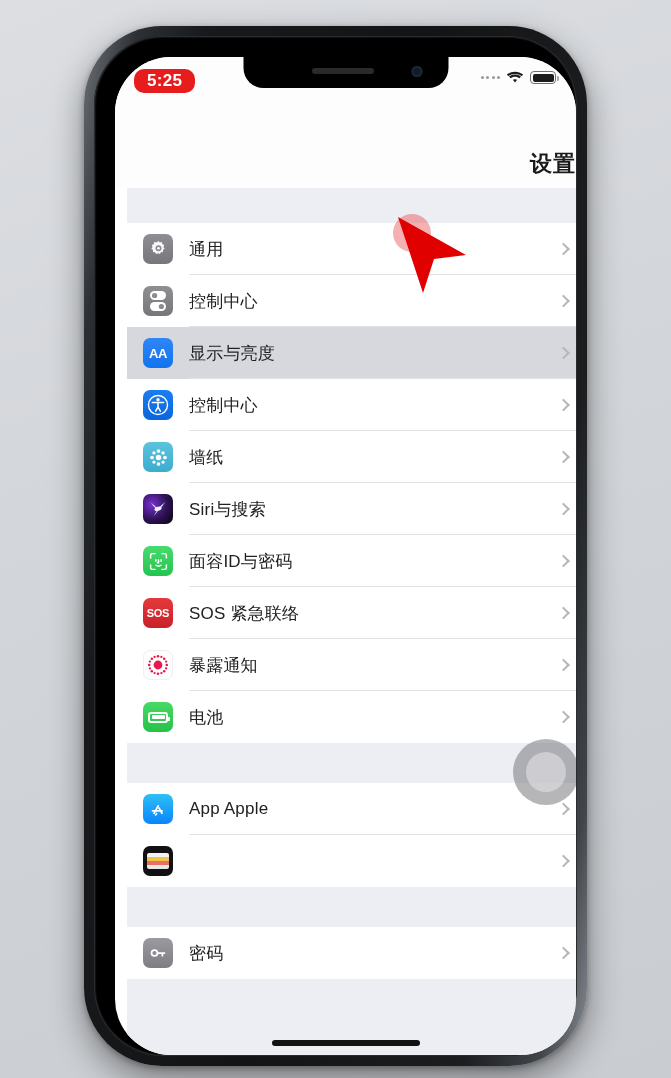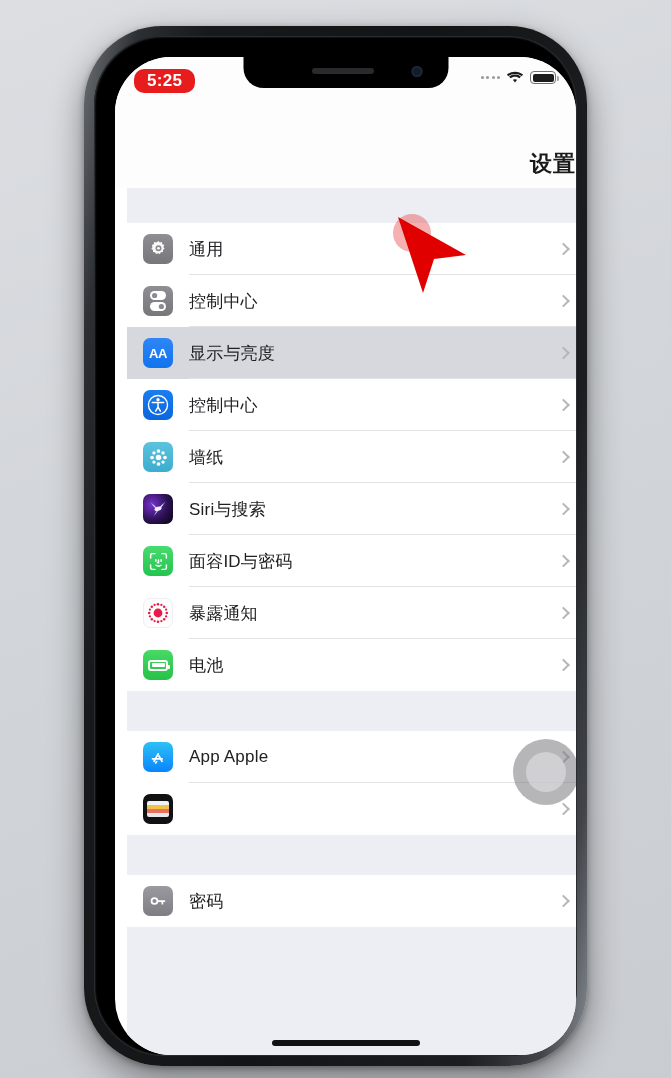--- a/index.html
+++ b/index.html
@@ -392,20 +392,26 @@
                   <path d="M12 10.4v3.1h-1.1"></path>
                   <path d="M9.2 16.3c1.7 1.3 3.9 1.3 5.6 0"></path>
                 </g>
               </svg>
             </div>
             <div class="label">面容ID与密码</div>
             <div class="chev"></div>
             <div class="sep"></div>
           </div>
 
+          <div class="row">
+            <div class="icon-box ic-sos">SOS</div>
+            <div class="label">SOS 紧急联络</div>
+            <div class="chev"></div>
+            <div class="sep"></div>
+          </div>
 
           <div class="row">
             <div class="icon-box ic-exposure">
               <svg class="expo" viewBox="0 0 24 24">
                 <circle cx="12" cy="12" r="4.4" fill="#e8194b"></circle>
                 <g fill="#e8194b">
                   <circle cx="12" cy="3.2" r="1.3"></circle>
                     <circle cx="12" cy="20.8" r="1.3"></circle>
                   <circle cx="3.2" cy="12" r="1.3"></circle>
                     <circle cx="20.8" cy="12" r="1.3"></circle>

